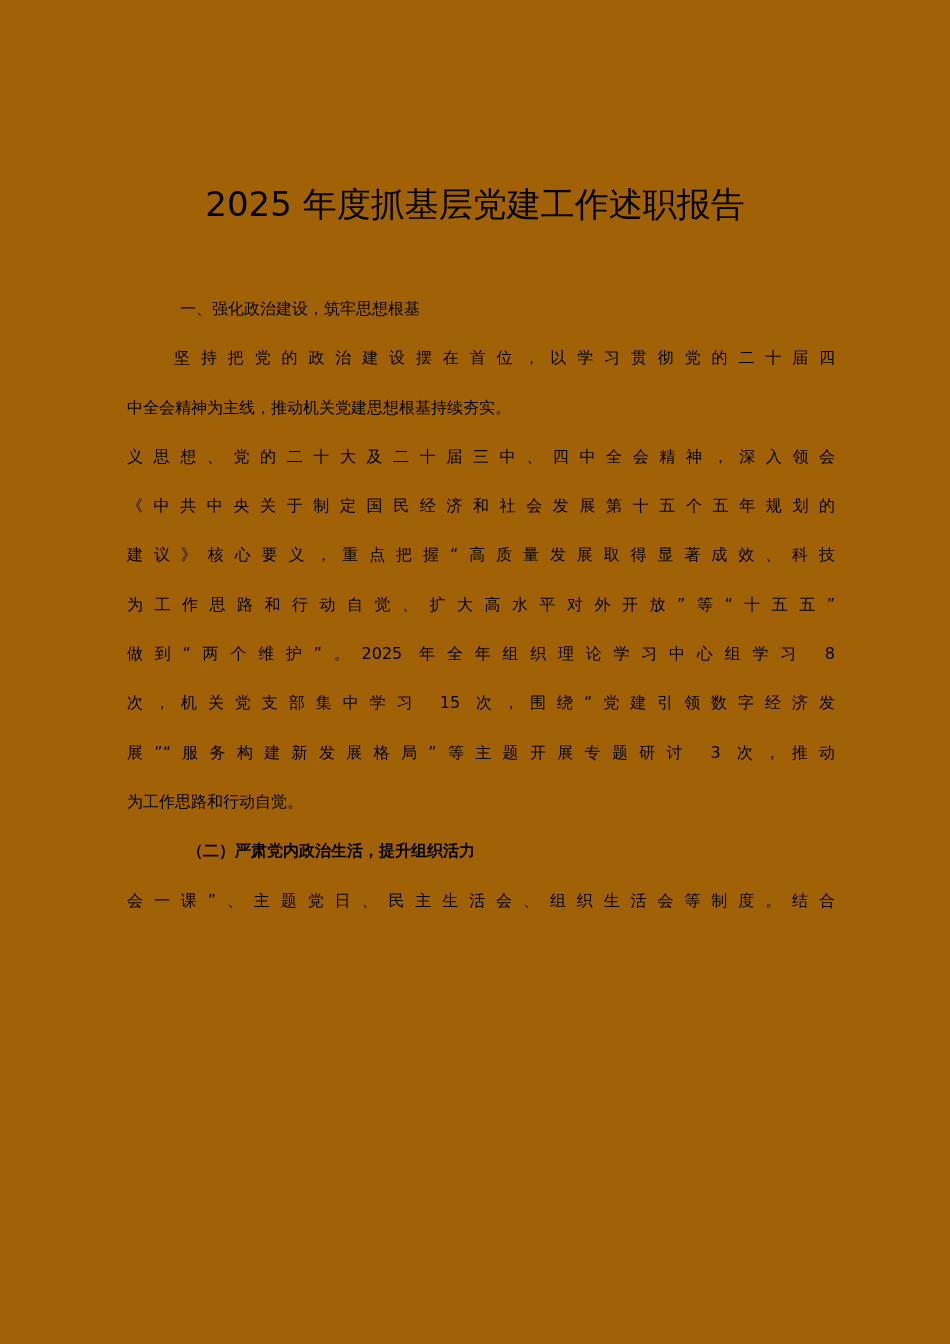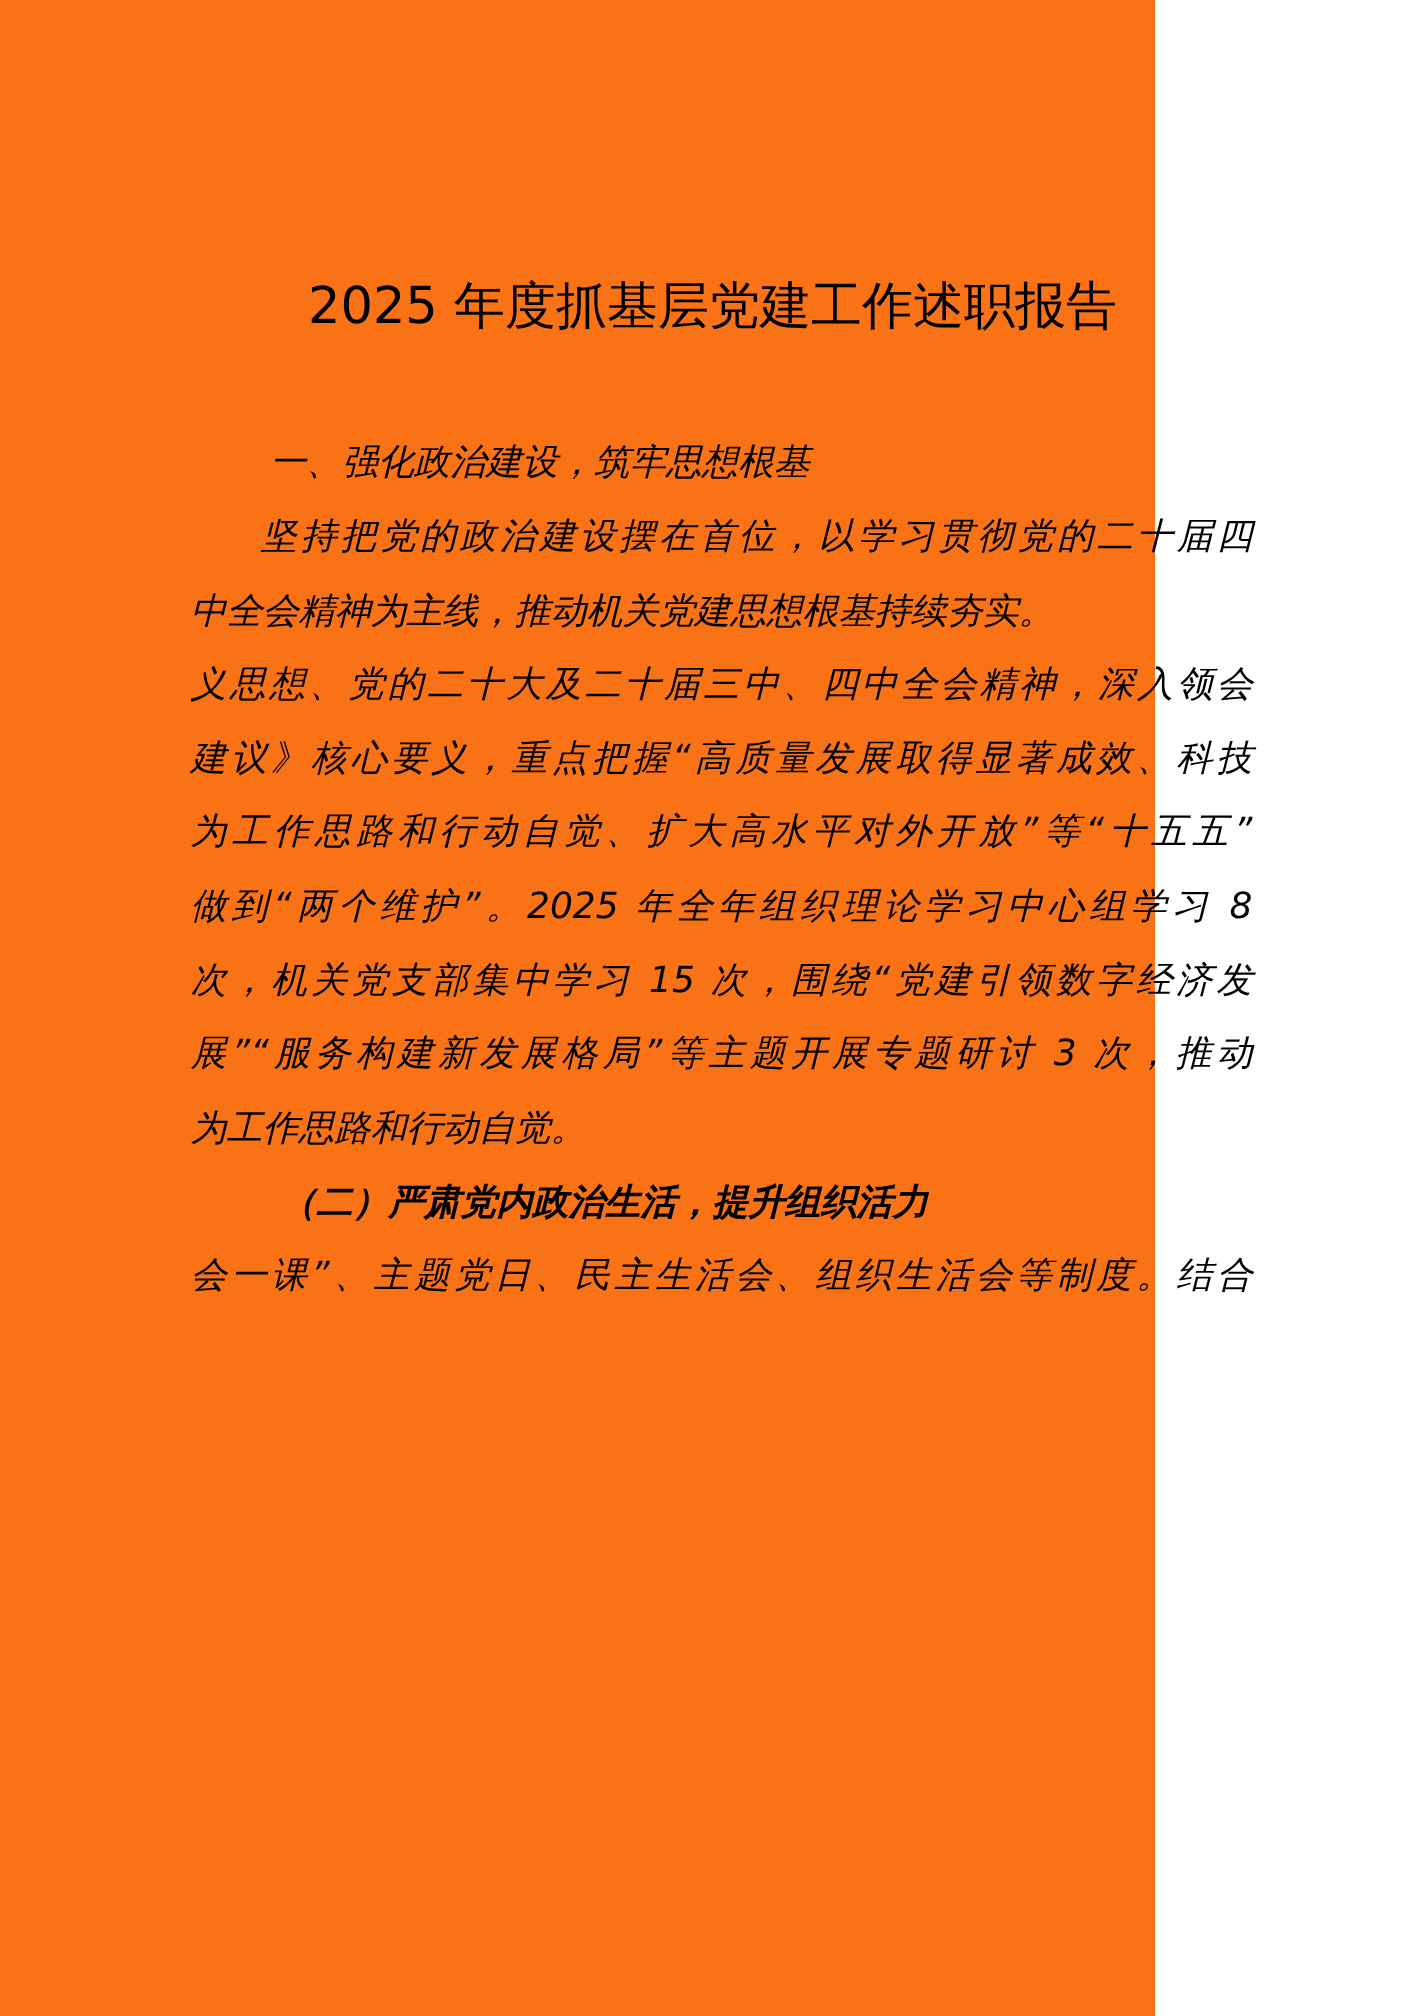--- a/index.html
+++ b/index.html
@@ -12,47 +12,45 @@
       height: 1344px;
       overflow: hidden;
       position: relative;
       color: #000000;
       font-family: "DejaVu Sans", "Liberation Sans", sans-serif;
     }
     .page {
       position: absolute;
       left: 0;
       top: 0;
-      width: 756px;
+      width: 950px;
       height: 1344px;
-      background: #f97316;
-      padding-left: 14px;
+      background: #a16207;
     }
     .title {
       position: absolute;
       left: 0;
       width: 950px;
       top: 180px;
       text-align: center;
       font-size: 34px;
       line-height: 48px;
       font-weight: normal;
       letter-spacing: 0px;
       margin: 0;
     }
     .body {
       position: absolute;
       left: 127px;
       top: 284px;
       width: 708px;
-      font-size: 24px;
+      font-size: 16px;
       line-height: 49.3px;
       text-align: justify;
       text-justify: inter-character;
-      font-style: italic;
     }
     .line {
       display: block;
       white-space: nowrap;
       text-align: justify;
       text-align-last: justify;
       height: 49.3px;
       overflow: visible;
     }
     .line.last {
@@ -79,20 +77,21 @@
 
   <div class="body">
 
     <div class="line hindent last">一、强化政治建设，筑牢思想根基</div>
 
     <div class="line indent">坚持把党的政治建设摆在首位，以学习贯彻党的二十届四</div>
     <div class="line last">中全会精神为主线，推动机关党建思想根基持续夯实。</div>
 
 
     <div class="line">义思想、党的二十大及二十届三中、四中全会精神，深入领会</div>
+    <div class="line">《中共中央关于制定国民经济和社会发展第十五个五年规划的</div>
     <div class="line">建议》核心要义，重点把握“高质量发展取得显著成效、科技</div>
     <div class="line">为工作思路和行动自觉、扩大高水平对外开放”等“十五五”</div>
     <div class="line">做到“两个维护”。2025 年全年组织理论学习中心组学习 8</div>
     <div class="line">次，机关党支部集中学习 15 次，围绕“党建引领数字经济发</div>
     <div class="line">展”“服务构建新发展格局”等主题开展专题研讨 3 次，推动</div>
     <div class="line last">为工作思路和行动自觉。</div>
 
     <div class="line h2">（二）严肃党内政治生活，提升组织活力</div>
 
     <div class="line">会一课”、主题党日、民主生活会、组织生活会等制度。结合</div>

